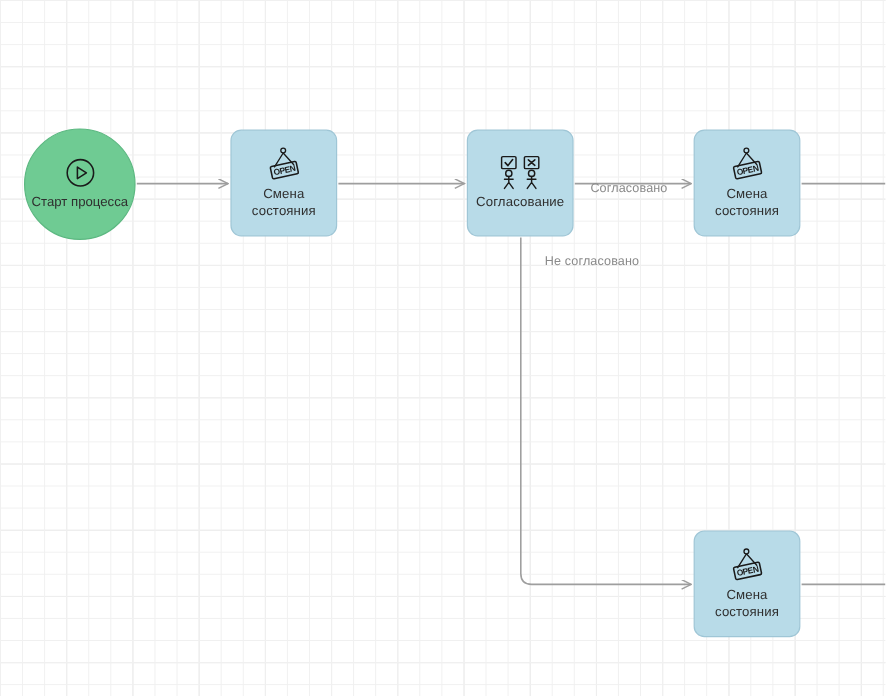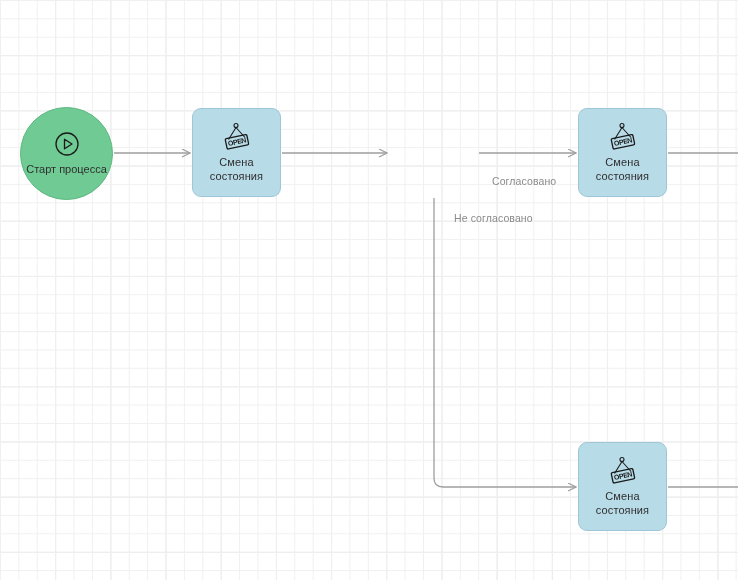--- a/index.html
+++ b/index.html
@@ -130,20 +130,37 @@
         <g transform="rotate(-12 17 20)">
           <rect x="6" y="14.5" width="22" height="10.5" rx="1.2" fill="none" stroke="#1a1a1a" stroke-width="1.3"></rect>
           <text x="17" y="22.2" font-family="'Liberation Sans', sans-serif" font-size="7" font-weight="bold" fill="#1a1a1a" text-anchor="middle" letter-spacing="-0.4">OPEN</text>
         </g>
       </svg>
     </span>
     <span class="node-label">Смена</span>
     <span class="node-label">состояния</span>
   </div>
 
+  <div class="node node-task" style="left:389px; top:108px;">
+    <span class="node-icon">
+      <svg width="42" height="30" viewBox="0 0 42 30">
+
+        <rect x="5" y="1.5" width="12" height="10" rx="1" fill="none" stroke="#1a1a1a" stroke-width="1.2"></rect>
+        <path d="M 8 6.5 L 10.3 9 L 14.2 4" fill="none" stroke="#1a1a1a" stroke-width="1.3" stroke-linecap="round" stroke-linejoin="round"></path>
+        <circle cx="11" cy="15.5" r="2.6" fill="none" stroke="#1a1a1a" stroke-width="1.2"></circle>
+        <path d="M 11 18.1 L 11 23 M 7.4 28 L 11 23 L 14.6 28 M 7.4 20.3 L 14.6 20.3" fill="none" stroke="#1a1a1a" stroke-width="1.2" stroke-linecap="round"></path>
+
+        <rect x="24" y="1.5" width="12" height="10" rx="1" fill="none" stroke="#1a1a1a" stroke-width="1.2"></rect>
+        <path d="M 27.3 4.2 L 32.7 8.8 M 32.7 4.2 L 27.3 8.8" fill="none" stroke="#1a1a1a" stroke-width="1.3" stroke-linecap="round"></path>
+        <circle cx="30" cy="15.5" r="2.6" fill="none" stroke="#1a1a1a" stroke-width="1.2"></circle>
+        <path d="M 30 18.1 L 30 23 M 26.4 28 L 30 23 L 33.6 28 M 26.4 20.3 L 33.6 20.3" fill="none" stroke="#1a1a1a" stroke-width="1.2" stroke-linecap="round"></path>
+      </svg>
+    </span>
+    <span class="node-label">Согласование</span>
+  </div>
 
   <div class="node node-task" style="left:578px; top:108px;">
     <span class="node-icon">
       <svg width="34" height="30" viewBox="0 0 34 30">
         <circle cx="16" cy="3.5" r="2" fill="none" stroke="#1a1a1a" stroke-width="1.1"></circle>
         <path d="M 16 5.5 L 8.5 17.5 M 16 5.5 L 25 15.5" fill="none" stroke="#1a1a1a" stroke-width="1.1"></path>
         <g transform="rotate(-12 17 20)">
           <rect x="6" y="14.5" width="22" height="10.5" rx="1.2" fill="none" stroke="#1a1a1a" stroke-width="1.3"></rect>
           <text x="17" y="22.2" font-family="'Liberation Sans', sans-serif" font-size="7" font-weight="bold" fill="#1a1a1a" text-anchor="middle" letter-spacing="-0.4">OPEN</text>
         </g>
@@ -161,17 +178,17 @@
         <g transform="rotate(-12 17 20)">
           <rect x="6" y="14.5" width="22" height="10.5" rx="1.2" fill="none" stroke="#1a1a1a" stroke-width="1.3"></rect>
           <text x="17" y="22.2" font-family="'Liberation Sans', sans-serif" font-size="7" font-weight="bold" fill="#1a1a1a" text-anchor="middle" letter-spacing="-0.4">OPEN</text>
         </g>
       </svg>
     </span>
     <span class="node-label">Смена</span>
     <span class="node-label">состояния</span>
   </div>
 
-  <span class="edge-label" style="left:492px; top:175px;">Согласовано</span>
+  <span class="edge-label" style="left:492px; top:151px;">Согласовано</span>
 
   <span class="edge-label" style="left:454px; top:212px;">Не согласовано</span>
 
 </div>
 
 </body></html>

